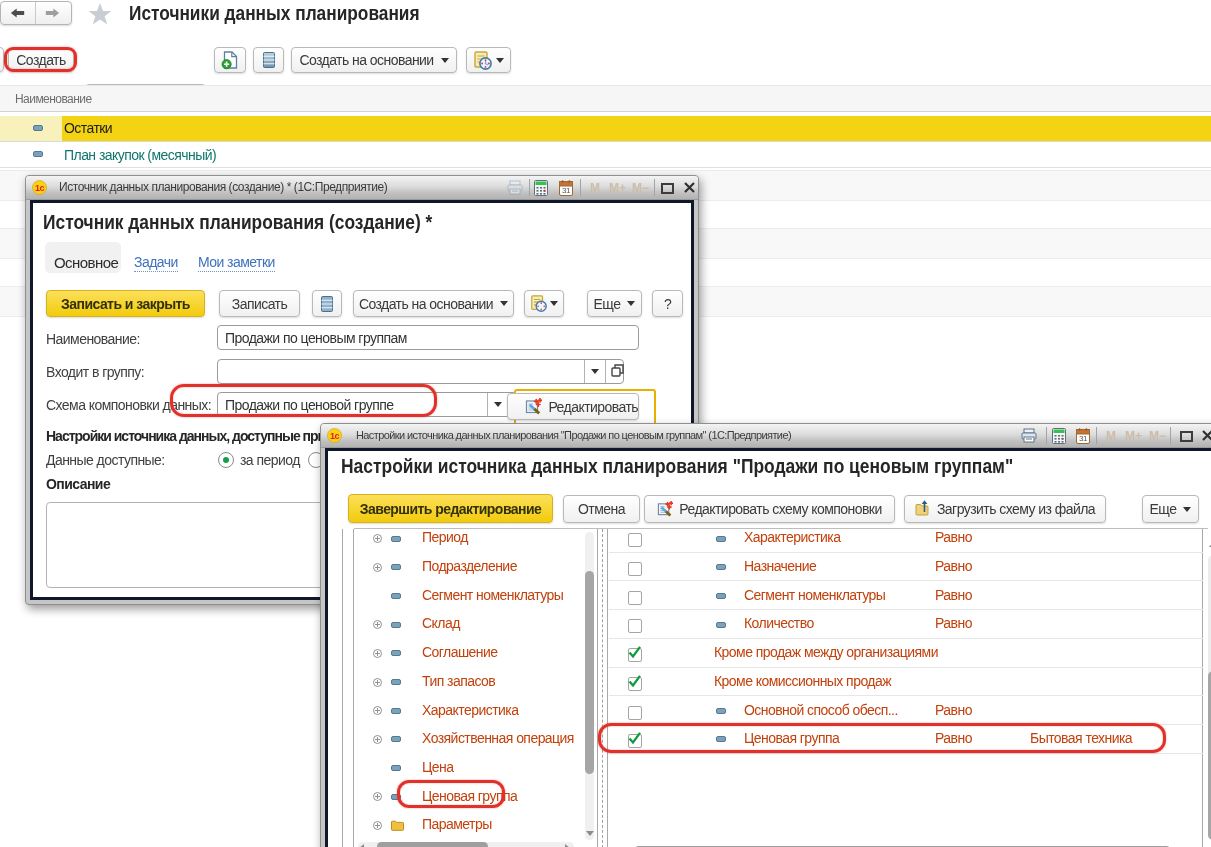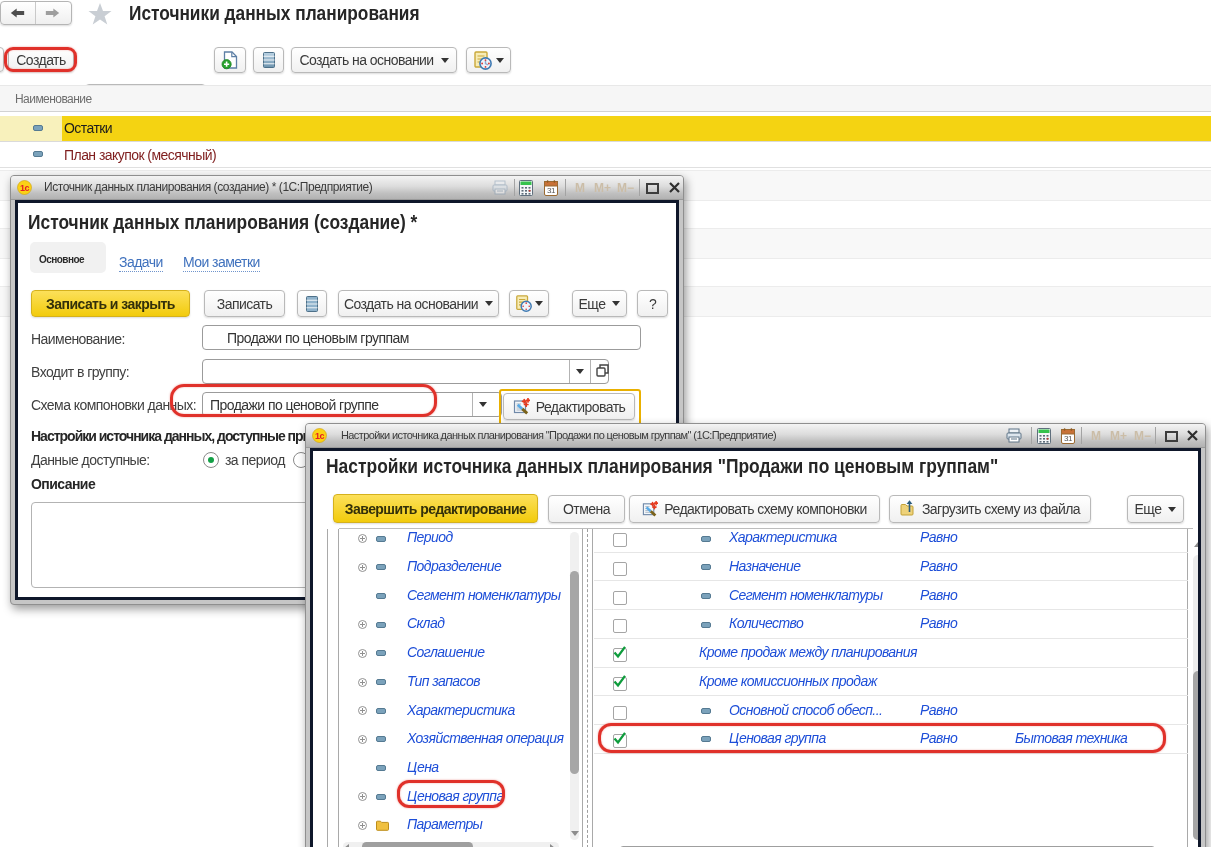--- a/index.html
+++ b/index.html
@@ -4,39 +4,39 @@
 <style>
 html,body{margin:0;padding:0;}
 body{width:1211px;height:847px;position:relative;overflow:hidden;background:#fff;
  font-family:"Liberation Sans",sans-serif;color:#333;letter-spacing:-0.55px;}
 .abs{position:absolute;}
 .btn{position:absolute;border:1px solid #b9b9b9;border-radius:4px;
  background:linear-gradient(180deg,#ffffff,#f0f0f0);color:#3a3a3a;font-size:14px;
  display:flex;align-items:center;justify-content:center;box-shadow:0 1px 2px rgba(0,0,0,.14);white-space:nowrap;}
 .ybtn{background:linear-gradient(180deg,#fce05a,#f2cb0c);border:1px solid #d5b11c;font-weight:bold;color:#33300a;}
 .car{display:inline-block;width:0;height:0;border-left:4px solid transparent;border-right:4px solid transparent;border-top:5px solid #333;margin-left:7px;}
-.win{position:absolute;background:#c6c6c6;border:1px solid #8f8f8f;border-radius:4px;box-shadow:2px 4px 10px rgba(0,0,0,.4);}
+.win{position:absolute;background:#c6c6c6;border:1px solid #8f8f8f;border-radius:4px;box-shadow:2px 4px 10px rgba(0,0,0,.4);margin-left:15px;}
 .tbar{position:absolute;left:0;right:0;top:0;height:23px;border-radius:3px 3px 0 0;
  background:linear-gradient(180deg,#f4f4f4 0%,#dcdcdc 45%,#c0c0c0 75%,#b2b2b2 100%);
  border-bottom:1px solid #9a9a9a;}
 .wbody{position:absolute;left:4px;right:4px;top:24px;bottom:4px;background:#fff;border:3px solid #0f172a;}
 .ttl{position:absolute;font-size:12px;color:#3b3b3b;top:4px;white-space:nowrap;letter-spacing:-0.44px;}
 .hd{position:absolute;font-weight:bold;color:#262626;letter-spacing:0;transform:scaleX(.868);transform-origin:0 50%;white-space:nowrap;font-size:20px;}
 .mm{position:absolute;top:5px;font-size:12px;font-weight:bold;color:#cbbda7;letter-spacing:0;}
 .lbl{position:absolute;font-size:14px;color:#404040;white-space:nowrap;}
 .inp{position:absolute;border:1px solid #9b9b9b;border-radius:4px;background:#fff;font-size:14px;color:#333;
  display:flex;align-items:center;white-space:nowrap;}
 .dash{position:absolute;width:8px;height:4px;background:#7ba2bb;border:1px solid #557a92;border-radius:2px;}
 .vline{position:absolute;width:1px;background:#a9a9a9;}
 .hline{position:absolute;height:1px;background:#e6e6e6;}
 .cbx{position:absolute;width:12px;height:12px;border:1px solid #a5a5a5;border-radius:2px;background:#fff;}
 .tri-d{width:0;height:0;border-left:4px solid transparent;border-right:4px solid transparent;border-top:5px solid #8d8d8d;}
 .tri-u{width:0;height:0;border-left:4px solid transparent;border-right:4px solid transparent;border-bottom:5px solid #8d8d8d;}
 .redbox{position:absolute;border:3px solid #e0312a;border-radius:12px;box-shadow:0 0 2px rgba(224,49,42,.5), inset 0 0 2px rgba(224,49,42,.4);z-index:60;}
-.treetxt{position:absolute;font-size:14px;color:#1d4ed8;white-space:nowrap;font-style:italic;}
+.treetxt{position:absolute;font-size:14px;color:#c2410c;white-space:nowrap;}
 </style>
 </head>
 <body>
 
 <div id="main">
 
  <div class="abs" style="left:0px;top:1px;width:70px;height:22px;border:1px solid #b5b5b5;border-radius:4px;background:linear-gradient(180deg,#fff,#efefef);box-shadow:0 1px 2px rgba(0,0,0,.15);"></div>
  <div class="abs" style="left:35px;top:2px;width:1px;height:22px;background:#c9c9c9;"></div>
  <svg class="abs" style="left:10px;top:7px;" width="15" height="12" viewBox="0 0 18 14">
       <path d="M1 7 L8 1.5 L8 4.5 L17 4.5 L17 9.5 L8 9.5 L8 12.5 Z" fill="#4d4d4d"></path>
@@ -89,21 +89,21 @@
 
  <div class="abs" style="left:0;top:85px;width:1211px;height:25px;background:#f6f6f6;border-top:1px solid #e8e8e8;border-bottom:1px solid #d2d2d2;"></div>
  <div class="abs" style="left:15px;top:92px;font-size:12px;color:#6e6e6e;">Наименование</div>
 
  <div class="abs" style="left:0;top:116px;width:62px;height:25px;background:#f8f1bc;"></div>
  <div class="abs" style="left:62px;top:116px;width:1149px;height:25px;background:#f4d312;"></div>
  <div class="dash" style="left:33px;top:125px;"></div>
  <div class="abs" style="left:64px;top:120px;font-size:14px;color:#1d1d1d;">Остатки</div>
  <div class="hline" style="left:0;top:141px;width:1211px;background:#dadada;"></div>
  <div class="dash" style="left:33px;top:151px;"></div>
- <div class="abs" style="left:64px;top:147px;font-size:14px;color:#7f1d1d;">План закупок (месячный)</div>
+ <div class="abs" style="left:64px;top:147px;font-size:14px;color:#0f766e;">План закупок (месячный)</div>
  <div class="hline" style="left:0;top:167px;width:1211px;background:#e0e0e0;"></div>
 
  <div class="abs" style="left:0;top:170px;width:1211px;height:29px;background:#f8f8f8;border-top:1px solid #ececec;border-bottom:1px solid #ececec;"></div>
  <div class="abs" style="left:0;top:228px;width:1211px;height:29px;background:#f8f8f8;border-top:1px solid #ececec;border-bottom:1px solid #ececec;"></div>
  <div class="abs" style="left:0;top:286px;width:1211px;height:29px;background:#f8f8f8;border-top:1px solid #ececec;border-bottom:1px solid #ececec;"></div>
 </div>
 
 <div id="dlg1" class="win" style="left:10px;top:175px;width:672px;height:428px;">
  <div class="tbar">
   <svg class="abs" style="left:6px;top:4px;" width="15" height="15" viewBox="0 0 15 15">
@@ -149,21 +149,21 @@
   <div class="vline" style="left:628px;top:3px;height:17px;background:#a3a3a3;"></div>
   <div class="abs" style="left:635px;top:7px;width:9px;height:7px;border:2px solid #3c3c3c;background:transparent;"></div>
   <svg class="abs" style="left:657px;top:5px;" width="13" height="13" viewBox="0 0 13 13">
         <path d="M2 2 L11 11 M11 2 L2 11" stroke="#2f2f2f" stroke-width="2.2"></path>
       </svg>
  </div>
  <div class="wbody">
 
   <div class="hd" style="left:10px;top:8px;">Источник данных планирования (создание) *</div>
   <div class="abs" style="left:12px;top:39px;width:76px;height:31px;background:#f1f1f1;border-radius:5px;"></div>
-  <div class="abs" style="left:21px;top:51px;font-size:10px;color:#2b2b2b;font-weight:bold;">Основное</div>
+  <div class="abs" style="left:21px;top:51px;font-size:15px;color:#2b2b2b;">Основное</div>
   <div class="abs" style="left:101px;top:51px;font-size:14px;color:#3f71bd;border-bottom:1px dotted #6f94cc;padding-bottom:1px;">Задачи</div>
   <div class="abs" style="left:165px;top:51px;font-size:14px;color:#3f71bd;border-bottom:1px dotted #6f94cc;padding-bottom:1px;">Мои заметки</div>
 
   <div class="btn ybtn" style="left:13px;top:87px;width:157px;height:25px;">Записать и закрыть</div>
   <div class="btn" style="left:186px;top:87px;width:79px;height:25px;">Записать</div>
   <div class="btn" style="left:279px;top:87px;width:28px;height:25px;">
    <svg width="12" height="16" viewBox="0 0 12 16">
           <rect x=".5" y=".5" width="11" height="15" rx="1" fill="#8fb2cb" stroke="#4d7089"></rect>
           <path d="M.5 4.2 H11.5 M.5 8 H11.5 M.5 11.8 H11.5" stroke="#eef4f8" stroke-width="1.1"></path>
         </svg>
@@ -178,37 +178,37 @@
           <circle cx="12.5" cy="15.9" r=".9" fill="#d33"></circle>
           <circle cx="9.1" cy="12.5" r=".9" fill="#d33"></circle>
           <circle cx="15.9" cy="12.5" r=".9" fill="#d33"></circle>
         </svg>
    <span class="car" style="margin-left:3px;"></span>
   </div>
   <div class="btn" style="left:554px;top:87px;width:53px;height:25px;">Еще<span class="car"></span></div>
   <div class="btn" style="left:619px;top:87px;width:29px;height:25px;">?</div>
 
   <div class="lbl" style="left:13px;top:128px;">Наименование:</div>
-  <div class="inp" style="left:184px;top:122px;width:413px;height:23px;padding-left:24px;">Продажи по ценовым группам</div>
+  <div class="inp" style="left:184px;top:122px;width:413px;height:23px;padding-left:7px;">Продажи по ценовым группам</div>
   <div class="lbl" style="left:13px;top:161px;">Входит в группу:</div>
   <div class="inp" style="left:184px;top:156px;width:405px;height:23px;"></div>
   <div class="vline" style="left:551px;top:157px;height:23px;background:#b3b3b3;"></div>
   <div class="abs tri-d" style="left:558px;top:166px;border-top-color:#333;"></div>
   <div class="vline" style="left:572px;top:157px;height:23px;background:#b3b3b3;"></div>
   <svg class="abs" style="left:578px;top:161px;" width="13" height="13" viewBox="0 0 13 13">
         <rect x="1" y="4" width="8" height="8" rx="1" fill="none" stroke="#444" stroke-width="1.4"></rect>
         <path d="M4 4 V1 H12 V9 H9" fill="none" stroke="#444" stroke-width="1.4"></path>
       </svg>
   <div class="lbl" style="left:13px;top:194px;">Схема компоновки данных:</div>
   <div class="inp" style="left:184px;top:189px;width:291px;height:23px;padding-left:7px;">Продажи по ценовой группе</div>
   <div class="vline" style="left:454px;top:190px;height:23px;background:#b3b3b3;"></div>
   <div class="abs tri-d" style="left:461px;top:199px;border-top-color:#333;"></div>
 
   <div class="abs" style="left:481px;top:186px;width:138px;height:33px;border:2px solid #e9b000;border-radius:3px;"></div>
-  <div class="btn" style="left:485px;top:190px;width:130px;height:25px;">
+  <div class="btn" style="left:474px;top:190px;width:130px;height:25px;justify-content:flex-end;">
     <svg width="17" height="17" viewBox="0 0 17 17" style="margin-right:6px;">
           <rect x="1.5" y="3" width="11" height="11.5" fill="#f4f7fa" stroke="#7089a8" stroke-width="1.2"></rect>
           <path d="M3.5 6 H8 M3.5 8 H7 M3.5 10 H8 M3.5 12 H9" stroke="#a5b4c2" stroke-width="1"></path>
           <path d="M4.8 6.8 L9.3 10.9" stroke="#58abe8" stroke-width="2.7"></path>
           <path d="M9.3 10.9 L14.2 15.4" stroke="#7a621a" stroke-width="2.9"></path>
           <g stroke="#e8391d" stroke-width="1.7" stroke-linecap="round">
             <path d="M11.2 1.6 V5 M9.5 3.3 H12.9"></path>
             <path d="M15 .6 V4 M13.3 2.3 H16.6"></path>
             <path d="M13.2 4.8 V8.2 M11.5 6.5 H14.9"></path>
           </g>
@@ -402,21 +402,21 @@
    <div class="treetxt" style="left:416px;top:135.7px;">Сегмент номенклатуры</div>
    <div class="treetxt" style="left:607px;top:135.7px;">Равно</div>
    <div class="cbx" style="left:299.5px;top:168.4px;"></div>
    <div class="dash" style="left:387.5px;top:170.6px;"></div>
    <div class="treetxt" style="left:416px;top:164.4px;">Количество</div>
    <div class="treetxt" style="left:607px;top:164.4px;">Равно</div>
    <div class="cbx" style="left:299.5px;top:197.1px;"></div>
    <svg class="abs" style="left:298px;top:192.8px;" width="17" height="17" viewBox="0 0 17 17">
           <path d="M3.5 8.5 L7 12.5 L14 2.8" fill="none" stroke="#0e9c3c" stroke-width="2.3"></path>
         </svg>
-   <div class="treetxt" style="left:386px;top:193.1px;">Кроме продаж между планирования</div>
+   <div class="treetxt" style="left:386px;top:193.1px;">Кроме продаж между организациями</div>
    <div class="cbx" style="left:299.5px;top:225.8px;"></div>
    <svg class="abs" style="left:298px;top:221.5px;" width="17" height="17" viewBox="0 0 17 17">
           <path d="M3.5 8.5 L7 12.5 L14 2.8" fill="none" stroke="#0e9c3c" stroke-width="2.3"></path>
         </svg>
    <div class="treetxt" style="left:386px;top:221.8px;">Кроме комиссионных продаж</div>
    <div class="cbx" style="left:299.5px;top:254.5px;"></div>
    <div class="dash" style="left:387.5px;top:256.7px;"></div>
    <div class="treetxt" style="left:416px;top:250.5px;">Основной способ обесп...</div>
    <div class="treetxt" style="left:607px;top:250.5px;">Равно</div>
    <div class="cbx" style="left:299.5px;top:283.2px;"></div>

